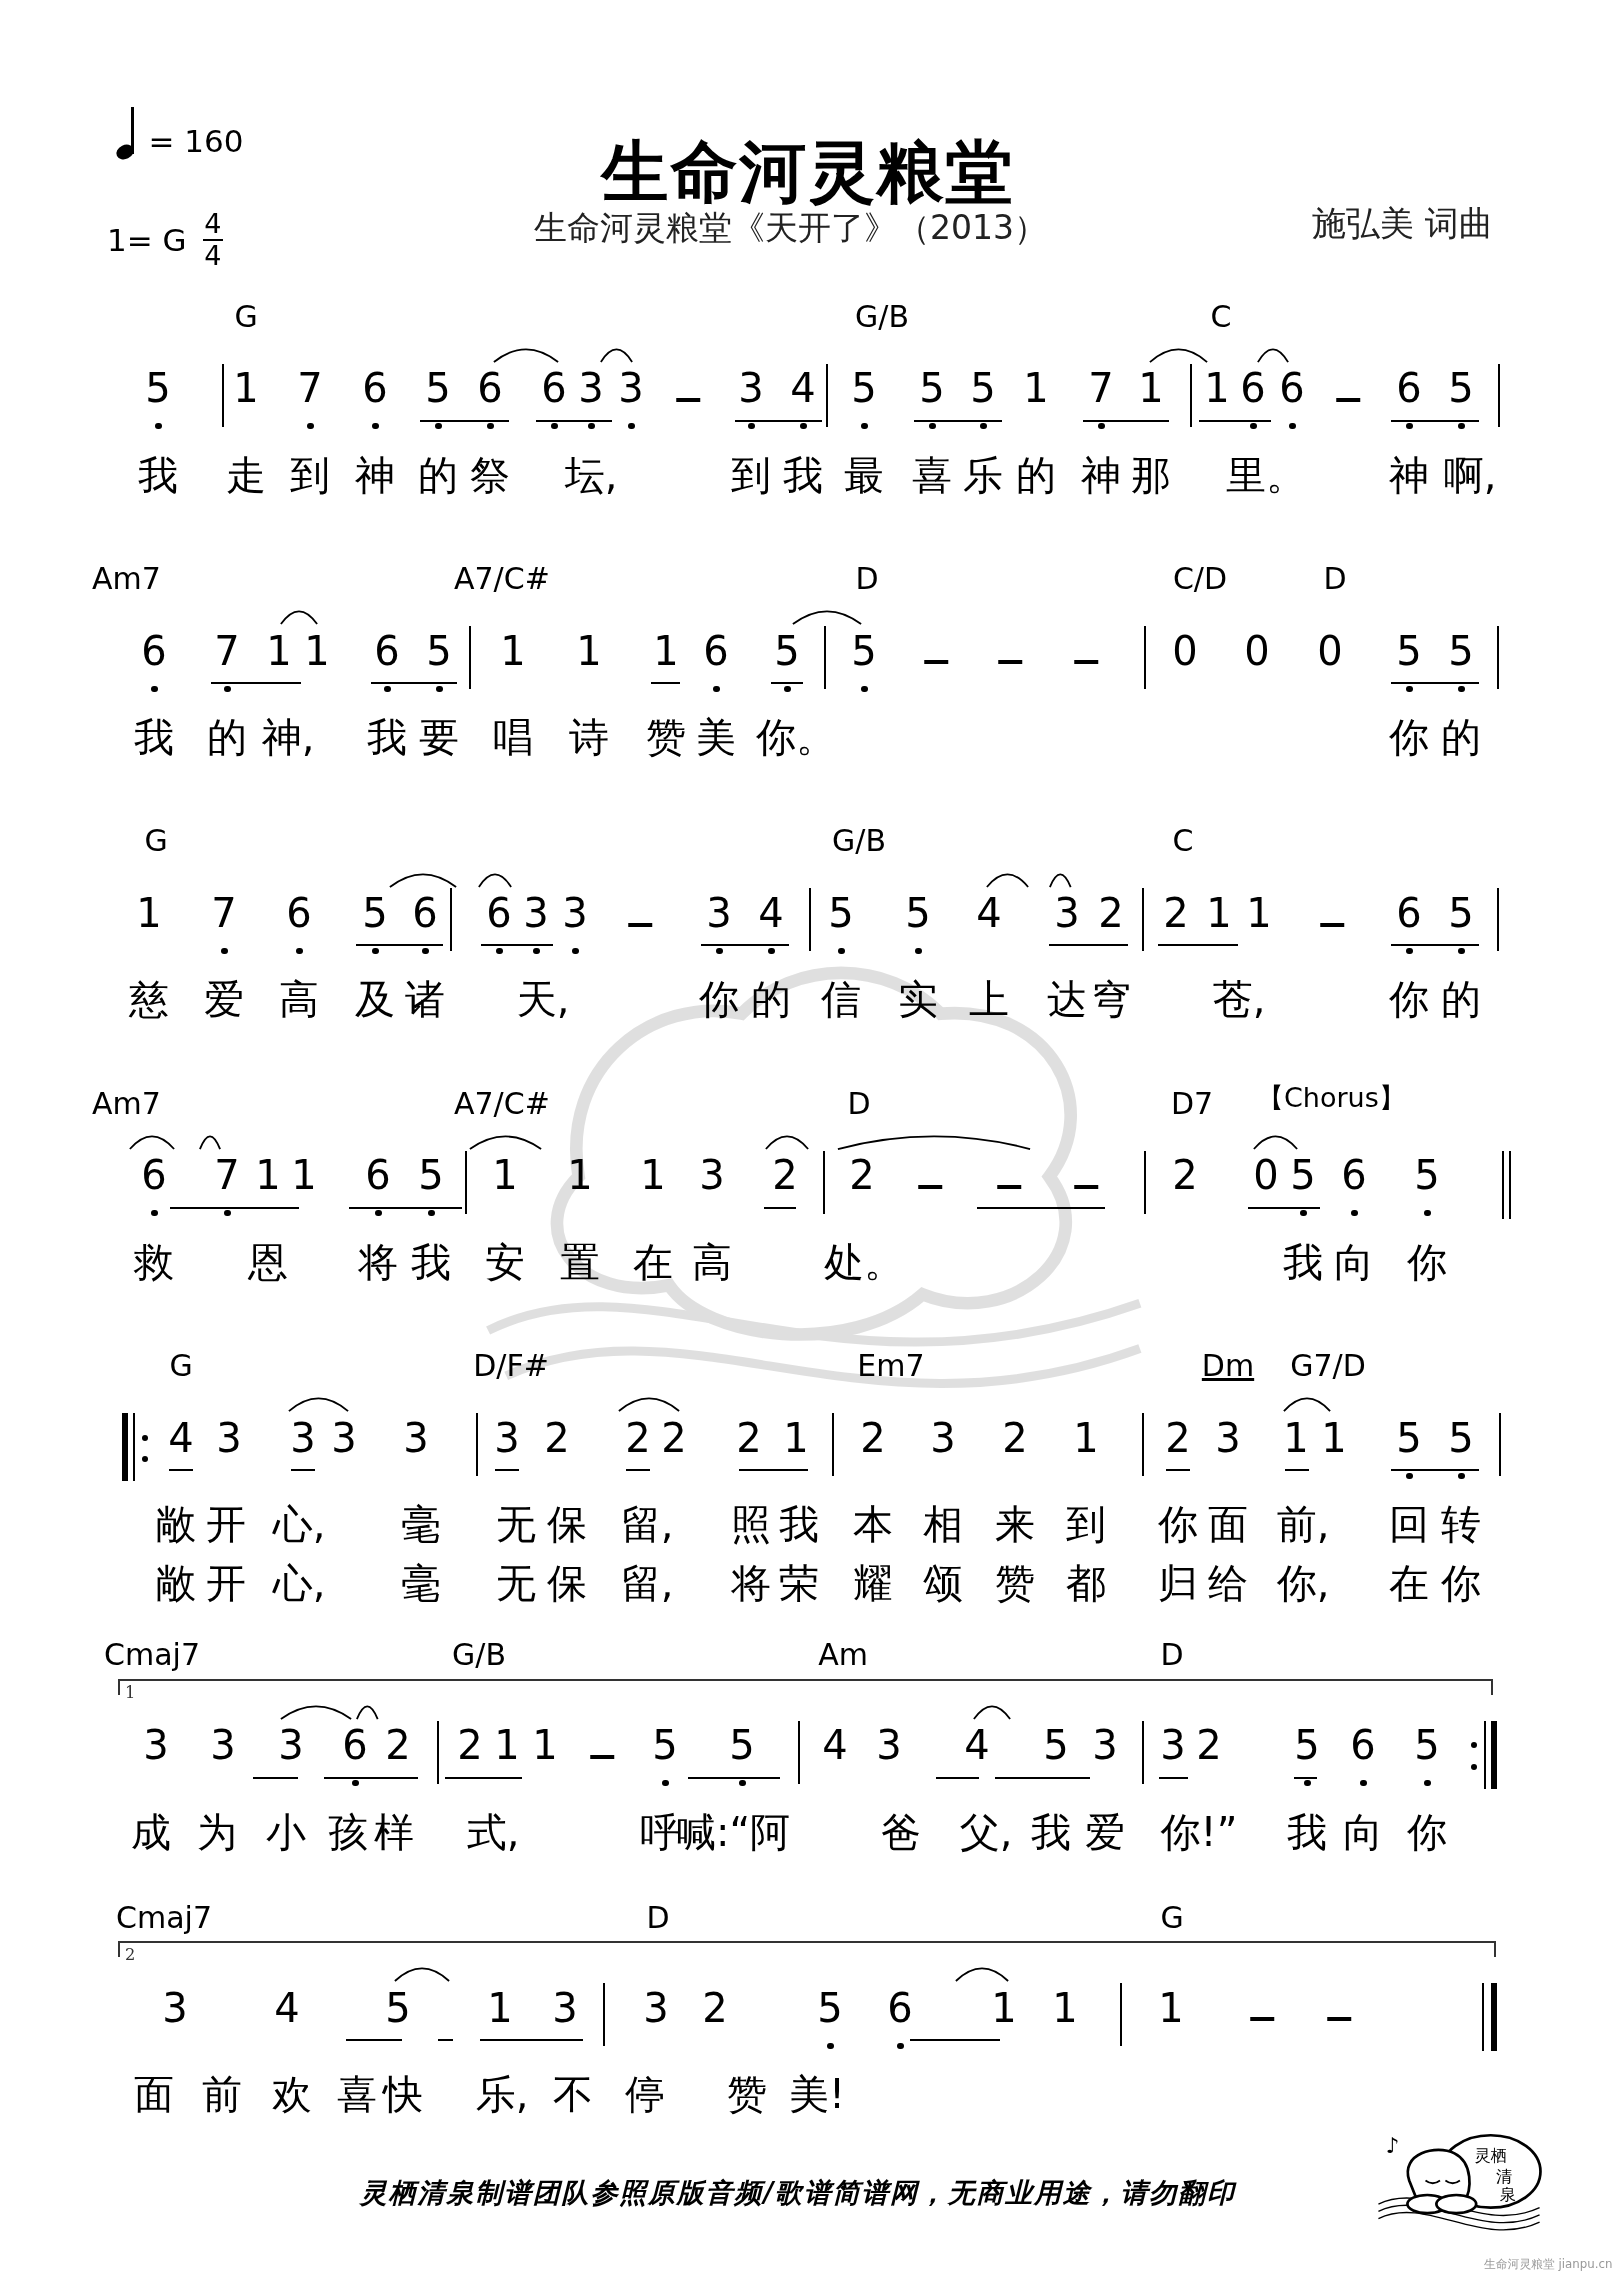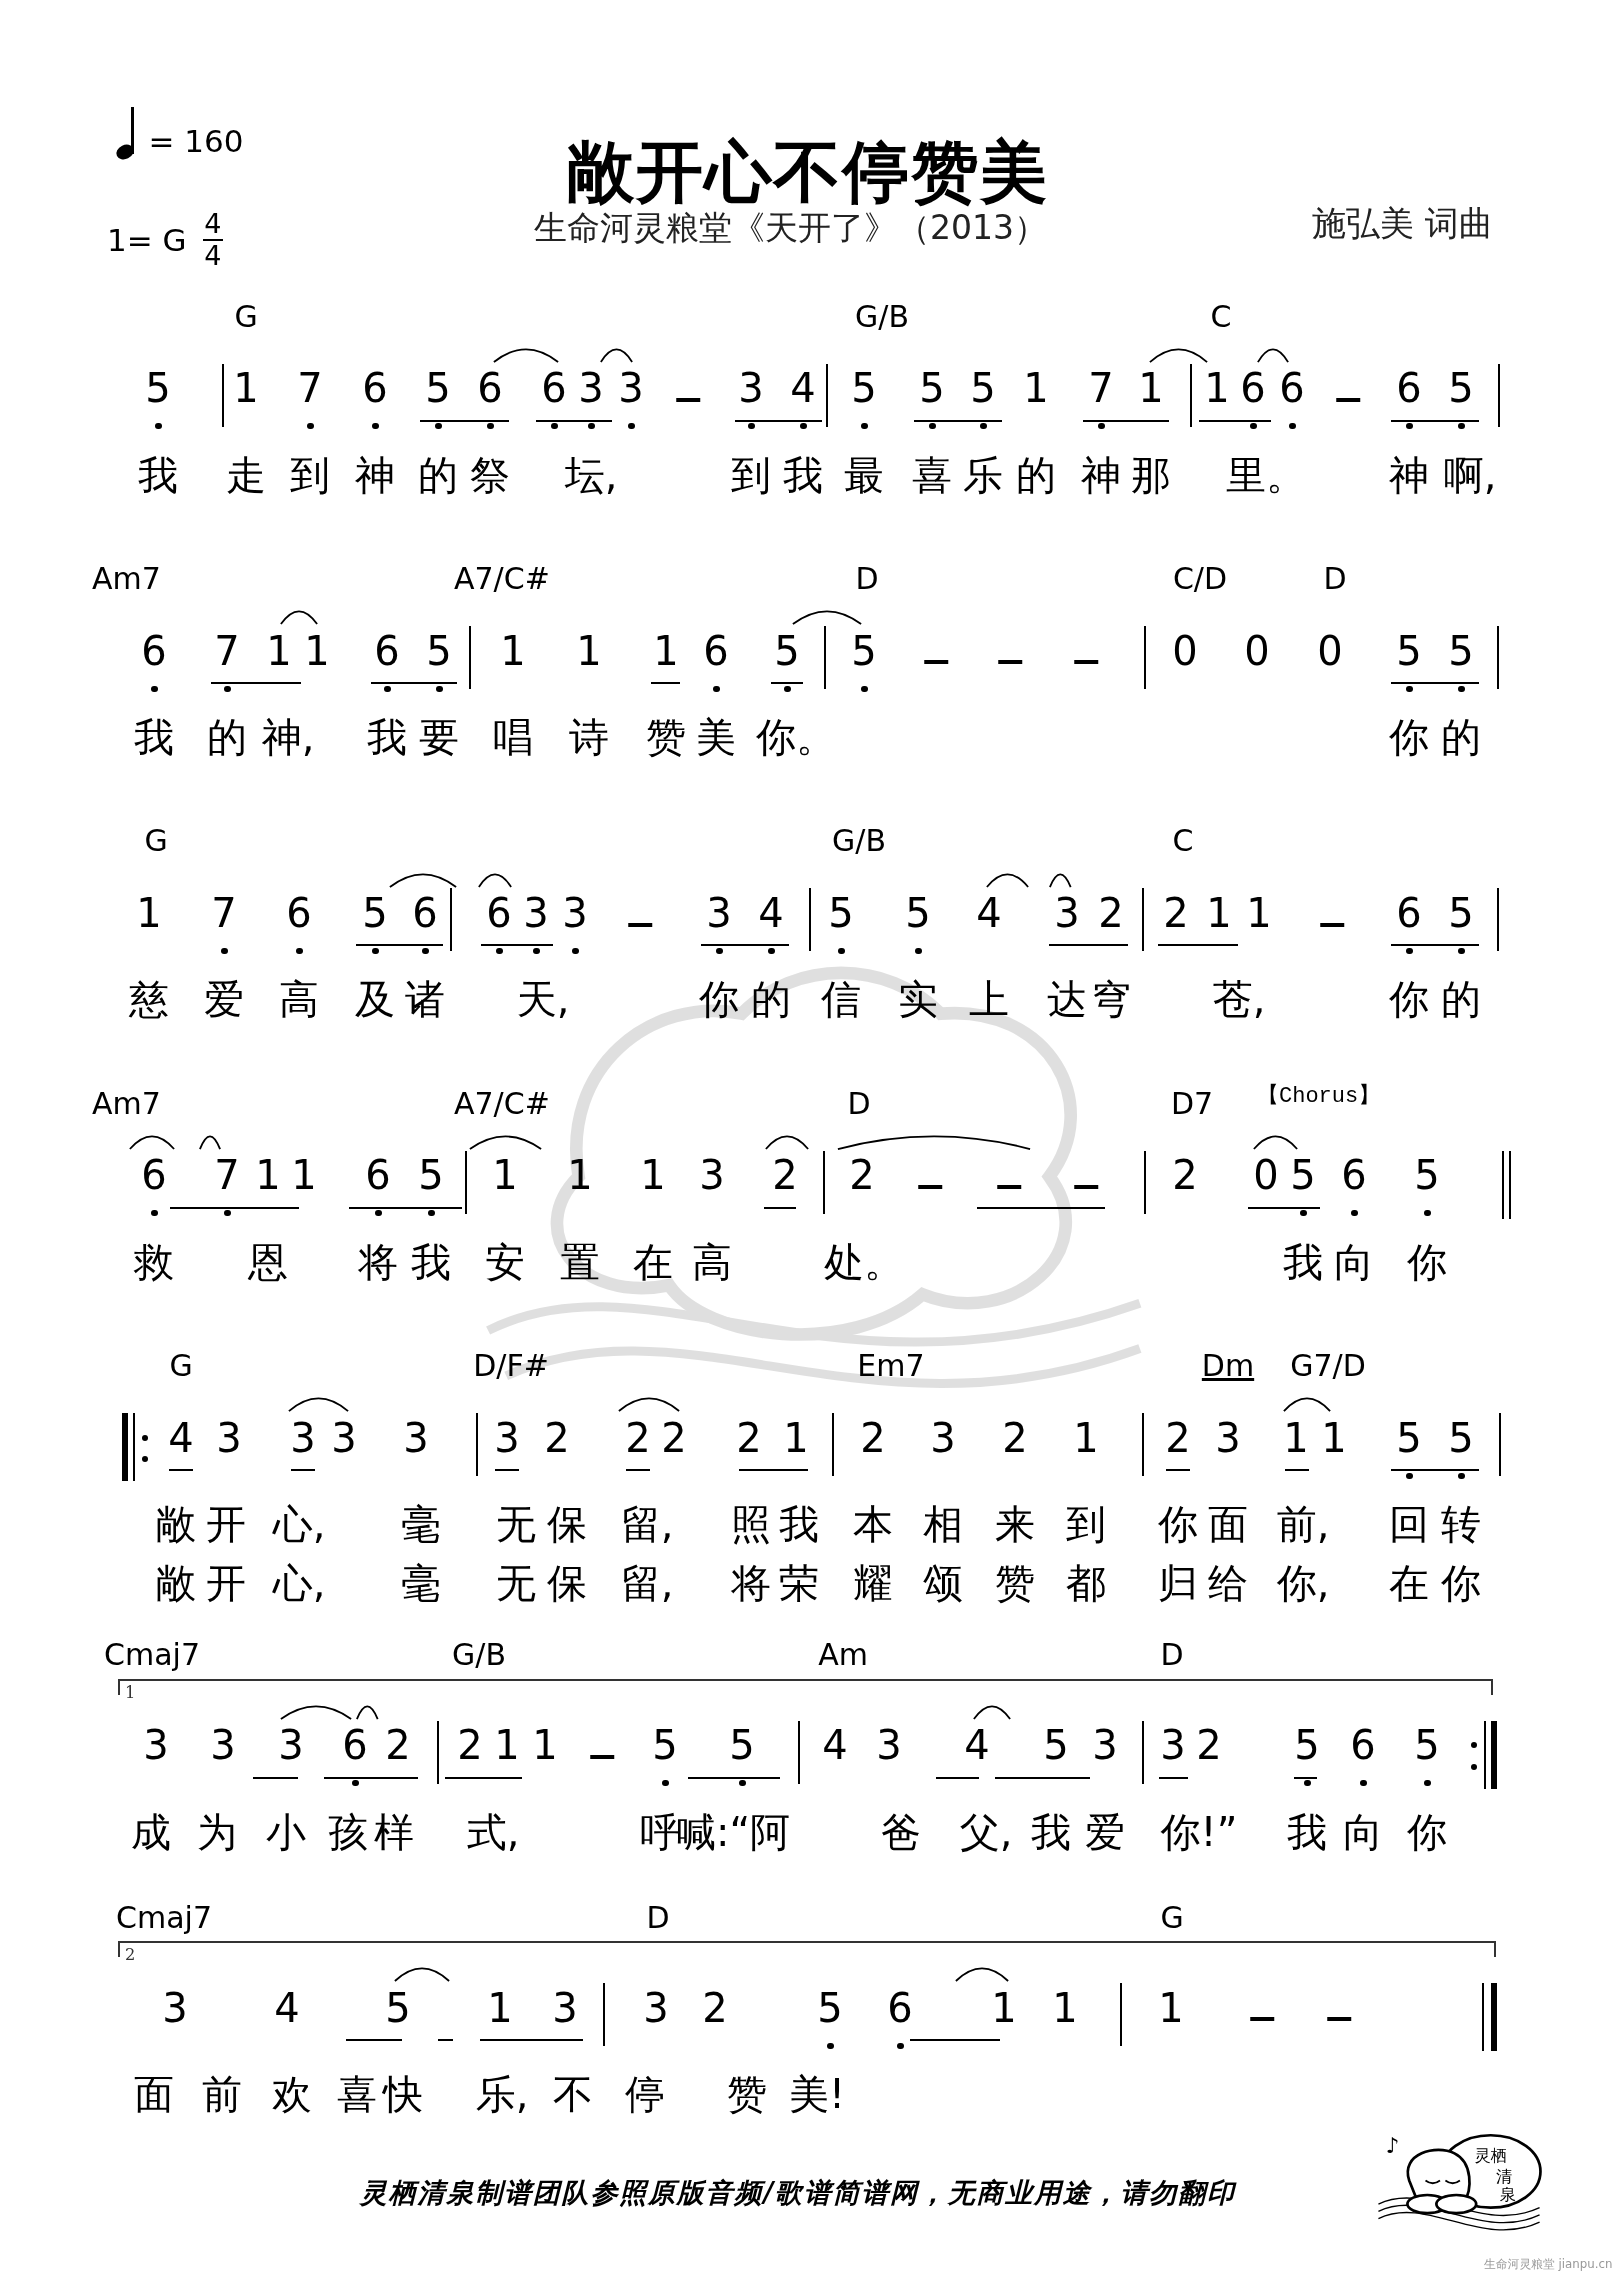--- a/index.html
+++ b/index.html
@@ -11,21 +11,21 @@
   .tempo .note-icon .head { position:absolute; left:0; bottom:0; width:18px; height:13.6px; background:#000; border-radius:50%; transform:rotate(-25deg); }
   .tempo .note-icon .stem { position:absolute; left:15.4px; bottom:5.4px; width:2.7px; height:47px; background:#000; }
   .key { left:107px; top:210px; font-size:31px; display:flex; align-items:center; gap:16.3px; }
   .timesig { display:flex; flex-direction:column; align-items:center; font-size:27px; line-height:27px; }
   .timesig .bar { width:20px; height:1.8px; background:#000; margin:1.8px 0; }
   .title { left:0; width:1616px; top:127px; text-align:center; font-size:67px; font-weight:bold; letter-spacing:1.8px; }
   .subtitle { left:534px; top:206px; font-size:33px; color:#222; }
   .author { left:1312px; top:201px; font-size:34px; color:#222; }
   .chord { font-size:30px; transform:translateX(-50%); white-space:nowrap; }
   .chord.left { transform:none;text-align:right; }
-  .section-tag { font-size:22px;font-family:Liberation Mono, monospace; }
+  .section-tag { font-size:27px; }
   .n { font-size:40px; width:36px; text-align:center; transform:translateX(-50%); }
   .n .dot { position:absolute; left:50%; width:6.3px; height:6.3px; margin-left:-2.7px; border-radius:50%; background:#000; }
   .dash { width:23.5px; height:3.6px; background:#000; transform:translateX(-50%); }
   .bar { width:1.8px; height:63px; background:#000; }
   .dbar-thin { width:1.8px; height:68px; background:#000; }
   .dbar-thick { width:6.3px; height:68px; background:#000; }
   .rdot { width:6.3px; height:6.3px; border-radius:50%; background:#000; }
   .uline { height:1.8px; background:#000; }
   .ly { font-size:40px; transform:translateX(-50%); white-space:nowrap; }
   .volta-line { height:1.8px; background:#333; }
@@ -53,21 +53,21 @@
   <span>= 160</span>
 </div>
 <div class="abs key">
   <span>1=  G</span>
   <div class="timesig">
     <span>4</span>
     <div class="bar"></div>
     <span>4</span>
   </div>
 </div>
-<div class="abs title">敞开心不停赞美</div>
+<div class="abs title">生命河灵粮堂</div>
 <div class="abs subtitle">生命河灵粮堂《天开了》（2013）</div>
 <div class="abs author">施弘美 词曲</div>
 
 <div id="score">
     <div class="abs chord" style="left: 246px; top: 299px;">G</div>
     <div class="abs chord" style="left: 882px; top: 299px;">G/B</div>
     <div class="abs chord" style="left: 1221px; top: 299px;">C</div>
     <div class="abs n" style="left: 158px; top: 365px;">5<span class="dot" style="top: 58px;"></span></div>
     <div class="abs n" style="left: 246px; top: 365px;">1</div>
     <div class="abs n" style="left: 310px; top: 365px;">7<span class="dot" style="top: 58px;"></span></div>

